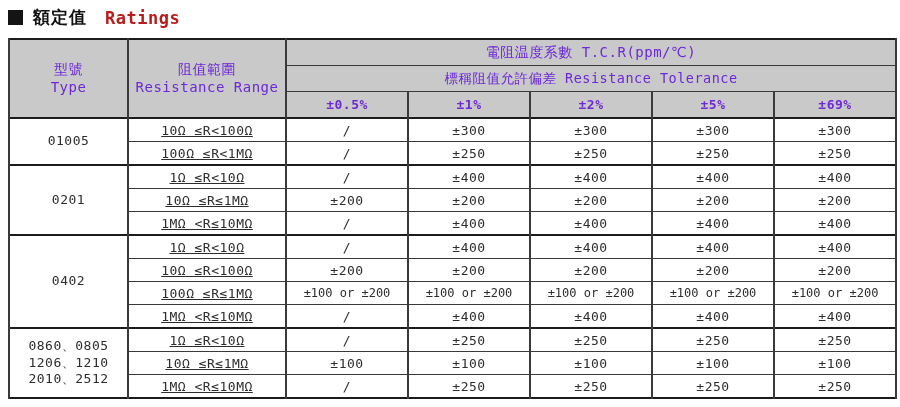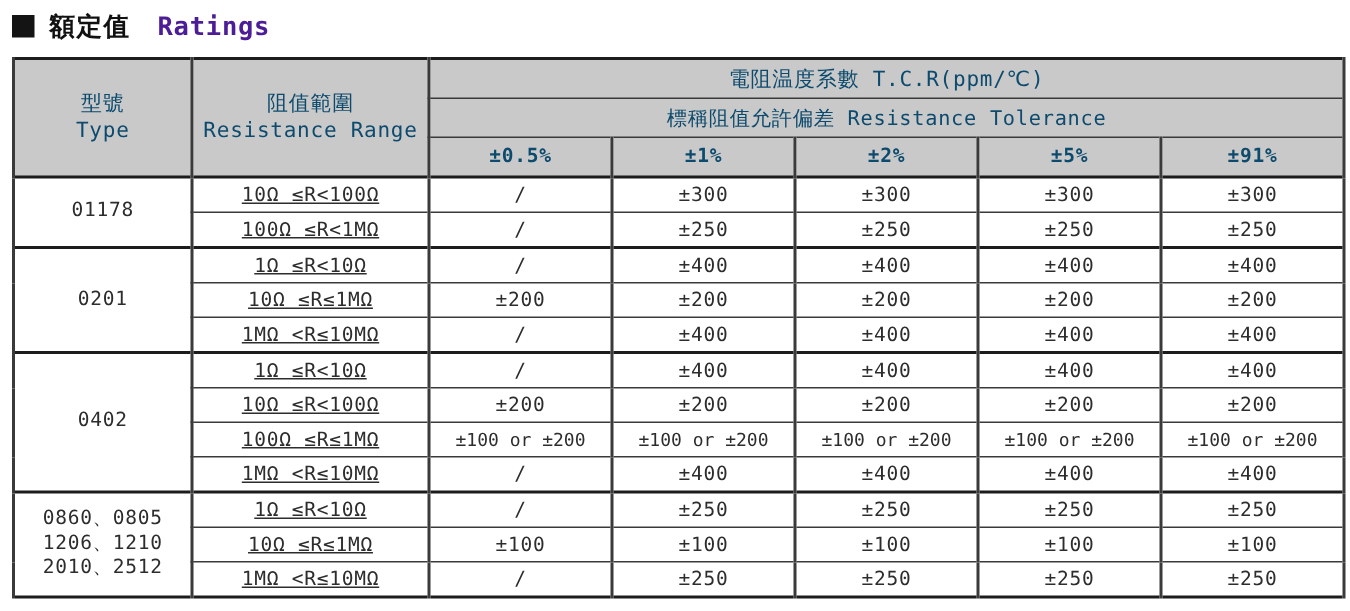--- a/index.html
+++ b/index.html
@@ -35,21 +35,21 @@
     font-size: 17px;
     font-weight: bold;
     letter-spacing: 1px;
     color: #111;
   }
   .title-en {
     font-size: 17px;
     font-weight: bold;
     margin-left: 8px;
     letter-spacing: 0.5px;
-    color: #4c1d95;
+    color: #b91c1c;
   }
   table.ratings {
     position: absolute;
     left: 8px;
     top: 38px;
     width: 887px;
     border-collapse: collapse;
     table-layout: fixed;
     border: 2px solid #1c1c1c;
   }
@@ -60,21 +60,21 @@
     text-align: center;
     vertical-align: middle;
     padding: 0;
     font-weight: normal;
     letter-spacing: 0.5px;
     white-space: nowrap;
     overflow: hidden;
   }
   .ratings thead th {
     background: #c9c9c9;
-    color: #0c4a6e;
+    color: #6d28d9;
   }
   .ratings thead tr.hrow-top th { height: 25px; font-size: 14px; }
   .ratings thead tr.hrow-mid th { height: 25px; font-size: 13.5px; text-align: center; }
   .ratings thead tr.hrow-pct th { height: 25px; font-size: 13px; font-weight: bold; }
   .ratings thead { border-bottom: 2px solid #1c1c1c; }
   .ratings .corner-cell {
     font-size: 13px;
     line-height: 1.25;
   }
   .ratings tbody td {
@@ -127,27 +127,27 @@
         <th colspan="5">電阻温度系數  T.C.R(ppm/℃)</th>
       </tr>
       <tr class="hrow-mid">
         <th colspan="5">標稱阻值允許偏差  Resistance Tolerance</th>
       </tr>
       <tr class="hrow-pct">
         <th>±0.5%</th>
         <th>±1%</th>
         <th>±2%</th>
         <th>±5%</th>
-        <th>±91%</th>
+        <th>±69%</th>
       </tr>
     </thead>
     <tbody>
         <tr class="group-start">
           <td class="type-cell" rowspan="2">
-            <div>01178</div>
+            <div>01005</div>
           </td>
           <td class="range-cell">10Ω ≤R&lt;100Ω</td>
           <td class="value-cell">/</td>
           <td class="value-cell">±300</td>
           <td class="value-cell">±300</td>
           <td class="value-cell">±300</td>
           <td class="value-cell">±300</td>
         </tr>
         <tr>
           <td class="range-cell">100Ω ≤R&lt;1MΩ</td>

